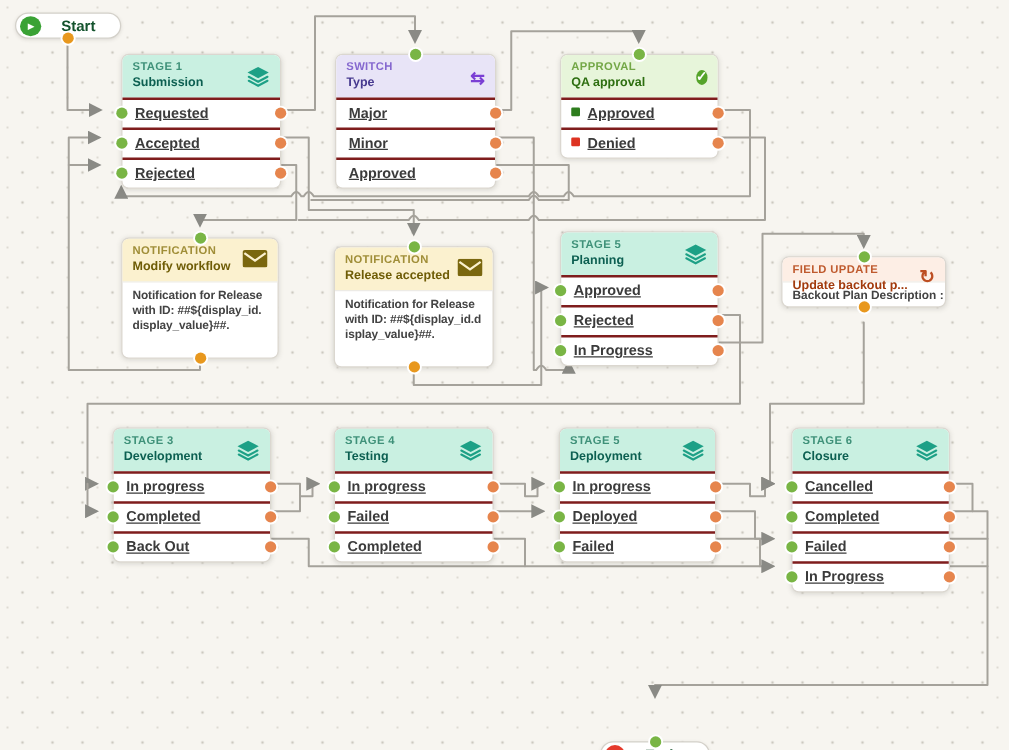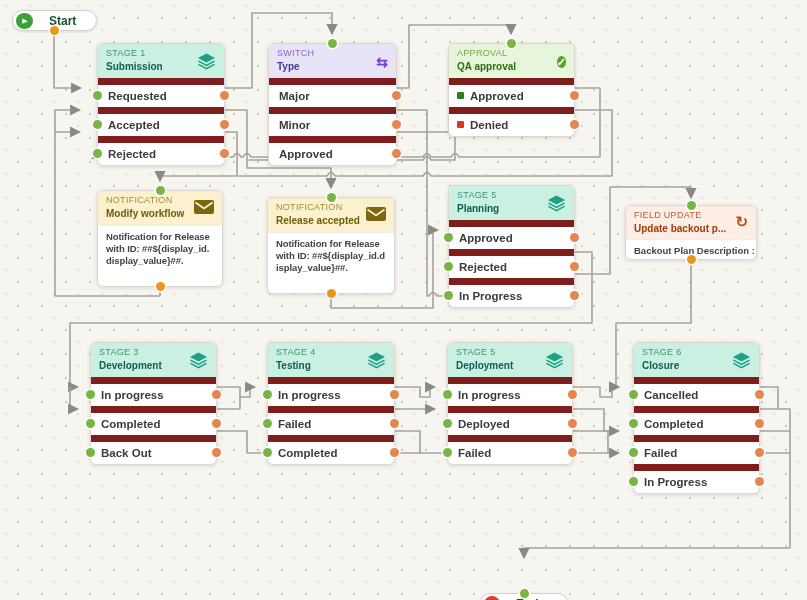--- a/index.html
+++ b/index.html
@@ -13,25 +13,25 @@
       radial-gradient(#dedbd3 0.9px, transparent 1.1px);
     background-size:24px 24px,24px 24px;
     background-position:6px 6px,18px 18px;
   }
   svg.wires{position:absolute;left:0;top:0;z-index:1;}
   .wire{fill:none;stroke:#a5a29b;stroke-width:1.6;stroke-linejoin:round;stroke-linecap:round;}
 
   .node{position:absolute;z-index:2;background:#fff;border:1px solid #dbd7d0;border-radius:6px;
         box-shadow:0 1px 4px rgba(80,75,65,.18);box-sizing:border-box;}
   .hdr{height:34px;border-radius:5px 5px 0 0;padding:4px 8px 0;position:relative;box-sizing:border-box;}
-  .cat{font-size:9px;font-weight:normal;letter-spacing:.3px;line-height:11px;}
+  .cat{font-size:9px;font-weight:bold;letter-spacing:.3px;line-height:11px;}
   .ttl{font-size:10px;font-weight:bold;line-height:15px;white-space:nowrap;overflow:hidden;}
   .hicon{position:absolute;right:8px;top:9px;line-height:1;}
-  .row{position:relative;height:22px;line-height:22px;border-top:7px solid #7f1d1d;
-       font-size:11.5px;font-weight:bold;color:#3b3b3b;padding:0 10px;white-space:nowrap;}
+  .row{position:relative;height:22px;line-height:22px;border-top:2px solid #7f1d1d;
+       font-size:11.5px;font-weight:bold;color:#3b3b3b;padding:0 10px;white-space:nowrap;text-decoration:underline;}
   .body{padding:5px 8px 7px;font-size:9.5px;line-height:11.8px;font-weight:bold;color:#434343;
         word-break:break-all;border-top:1px solid #edebe6;letter-spacing:-.1px;}
   .body1{padding:4px 8px;font-size:9.5px;font-weight:bold;color:#434343;white-space:nowrap;
         overflow:hidden;border-top:1px solid #edebe6;height:20px;line-height:13px;box-sizing:border-box;}
 
   .port{position:absolute;width:9px;height:9px;border-radius:50%;box-shadow:0 0 0 1.5px #fff;z-index:3;}
   .pl{left:-5px;top:6px;background:#79b545;}
   .pr{right:-5px;top:6px;background:#e6854d;}
   .ptop{top:-5px;left:50%;margin-left:-4.5px;background:#79b545;}
   .pbot{bottom:-5px;left:50%;margin-left:-4.5px;background:#e8981e;}
@@ -195,21 +195,21 @@
           <path d="M2 8.4 L9.5 12.4 L17 8.4" stroke="#1da086" stroke-width="1.6" fill="none" stroke-linecap="round"></path>
           <path d="M2 11.6 L9.5 15.6 L17 11.6" stroke="#1da086" stroke-width="1.6" fill="none" stroke-linecap="round"></path>
         </svg></span>
   </div>
   <div class="row"><span class="port pl"></span><span>Approved</span><span class="port pr"></span></div>
   <div class="row"><span class="port pl"></span><span>Rejected</span><span class="port pr"></span></div>
   <div class="row"><span class="port pl"></span><span>In Progress</span><span class="port pr"></span></div>
 </div>
 
 <div class="node t-field" style="left:625px;top:205px;width:132px;">
-  <div class="hdr" style="height:33px;">
+  <div class="hdr" style="height:19px;">
     <div class="cat">FIELD UPDATE</div>
     <div class="ttl">Update backout p...</div>
     <span class="hicon">↻</span>
     <span class="port ptop"></span>
   </div>
   <div class="body1">Backout Plan Description : ...</div>
   <span class="port pbot"></span>
 </div>
 
 <div class="node t-stage" style="left:90px;top:342px;width:127px;">

